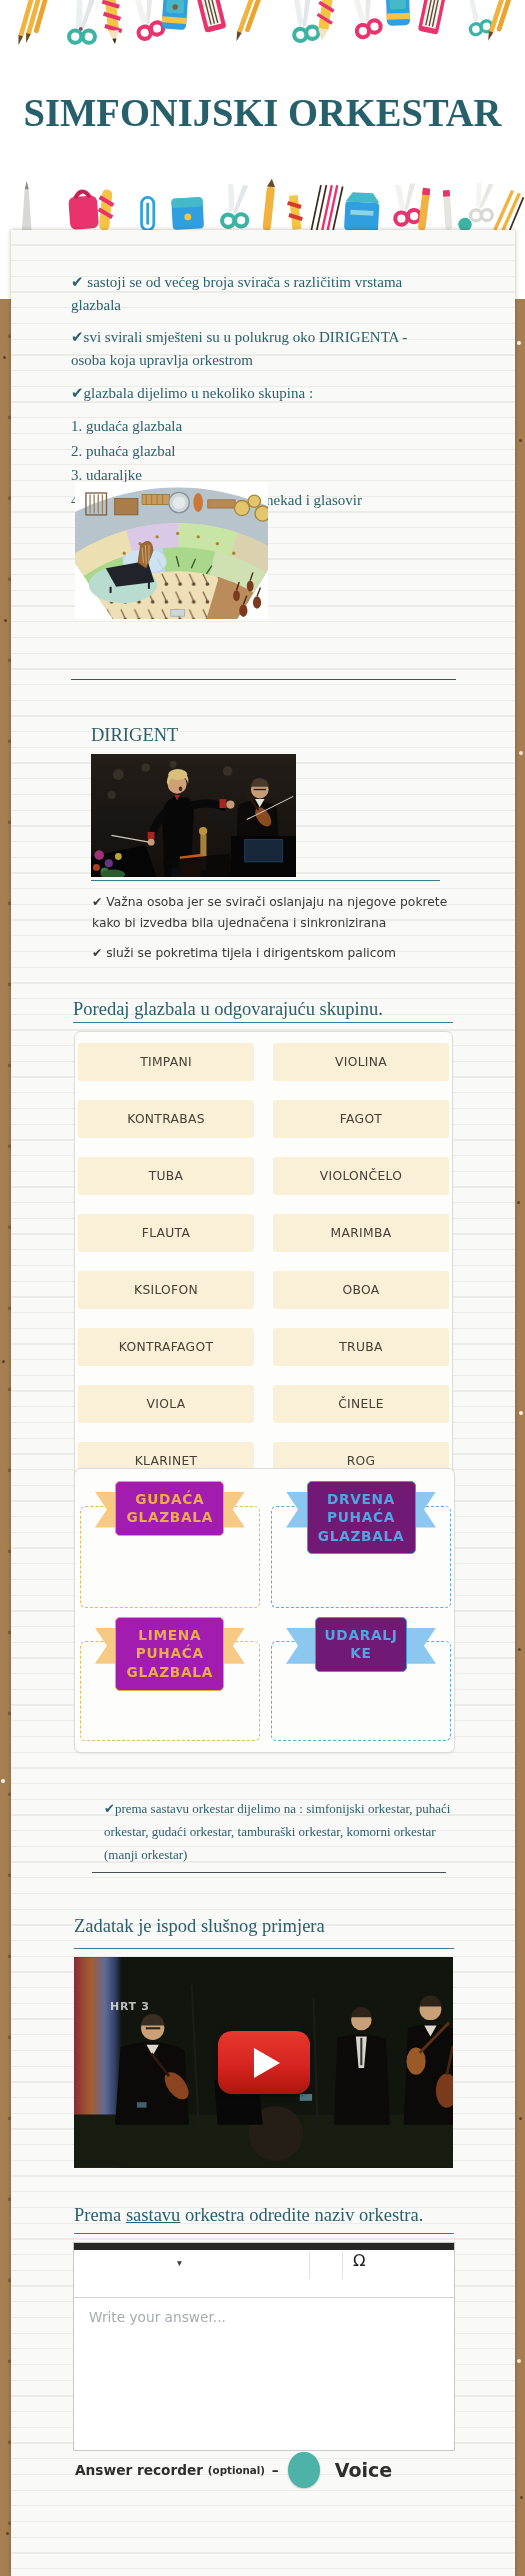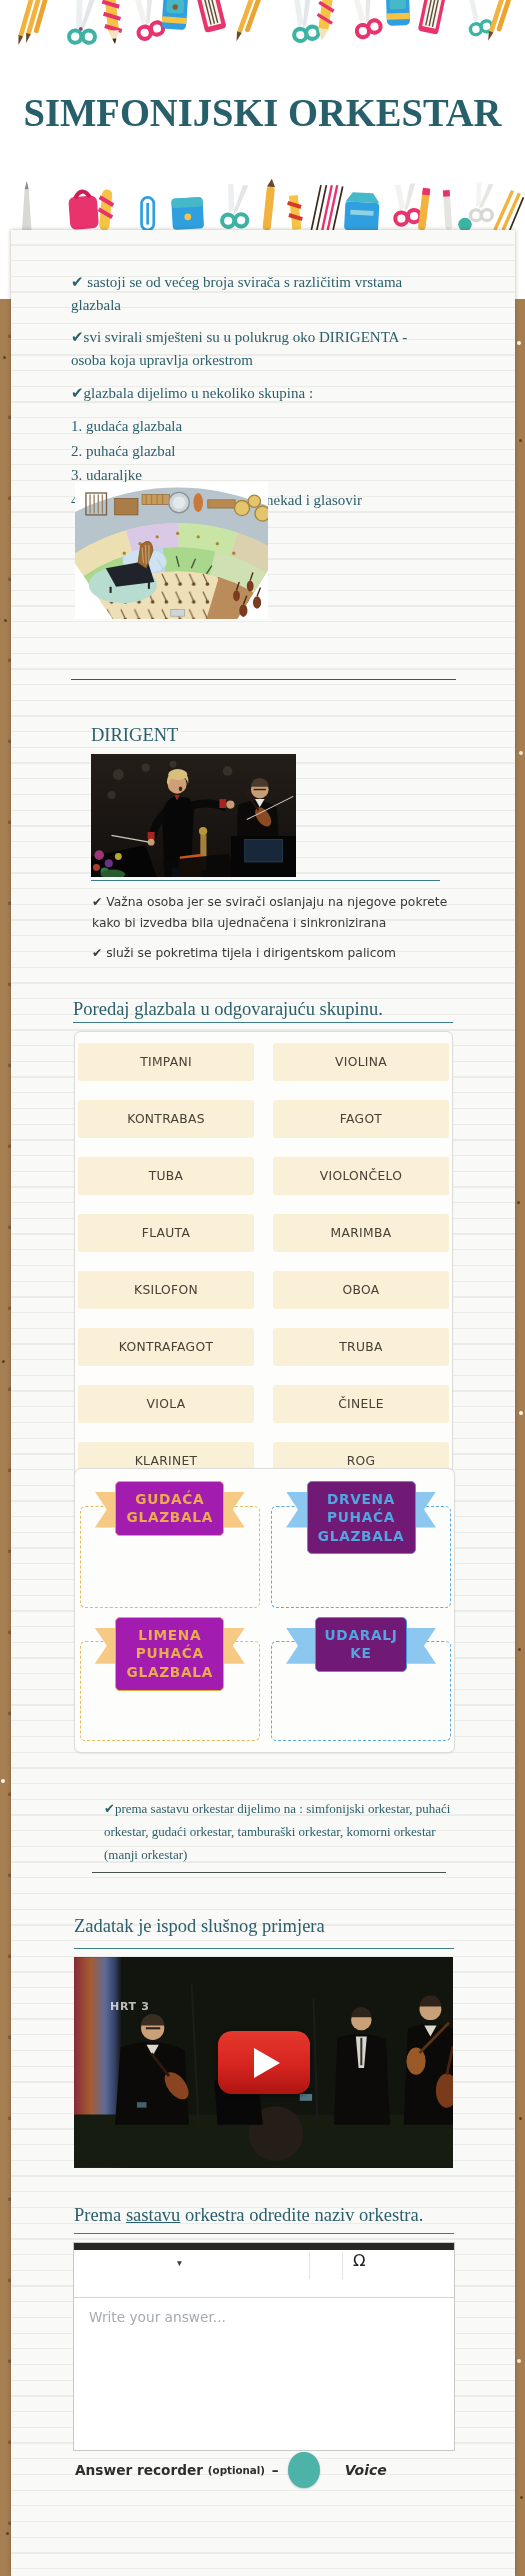--- a/index.html
+++ b/index.html
@@ -97,21 +97,21 @@
     display:block;width:100%;height:152px;border:none;outline:none;resize:none;box-sizing:border-box;
     padding:11px 15px;font-family:"DejaVu Sans",sans-serif;font-size:13.7px;color:#333;background:#fff;
   }
   .editor textarea::placeholder{color:#a6abb1;}
   
   .recorder{left:64px;top:2222px;display:flex;align-items:center;}
   .rec-label{font-size:13.7px;font-weight:bold;color:#2e2e2e;}
   .rec-opt{font-size:10.3px;font-weight:bold;color:#2e2e2e;margin-left:4.8px;}
   .rec-dash{font-size:13.7px;font-weight:bold;color:#2e2e2e;margin:0 9.6px 0 6.8px;}
   .mic-btn{width:31.5px;height:36px;border-radius:50%;background:#4db3a8;cursor:pointer;box-shadow:0 0.7px 2.1px rgba(0,0,0,.25);}
-  .rec-voice{font-size:14px;font-weight:bold;color:#2e2e2e;margin-left:25px;font-style:italic;}
+  .rec-voice{font-size:19px;font-weight:bold;color:#2e2e2e;margin-left:15px;}
   
   .dot{position:absolute;border-radius:50%;}
 </style>
 </head>
 <body>
 
 <div class="top-band">
 
   <svg class="strip strip-top" viewBox="0 0 768 78">
     <g transform="translate(48,0) rotate(16)">

